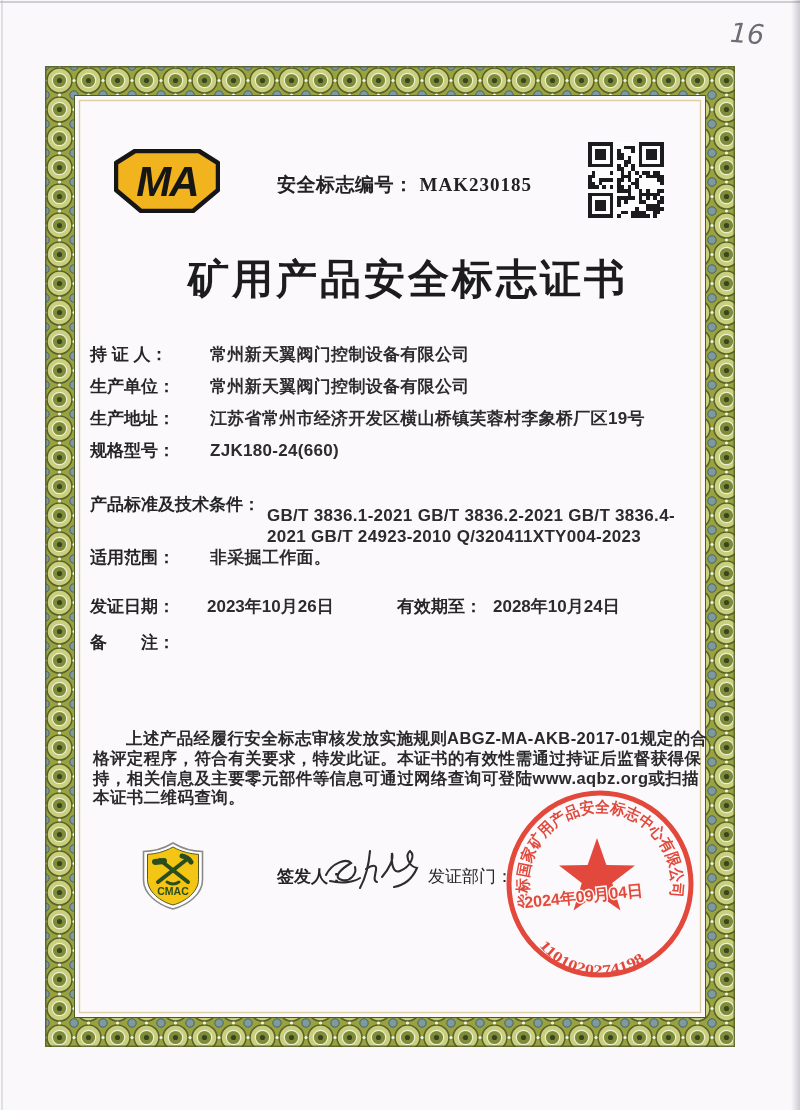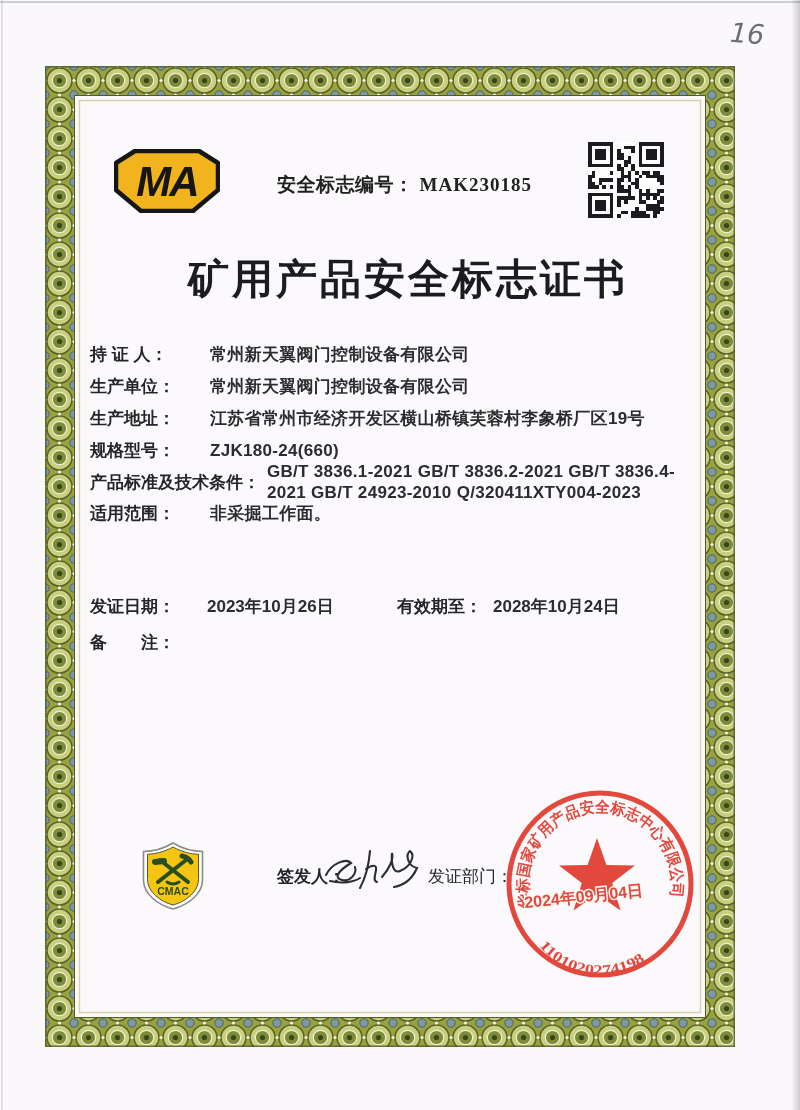--- a/index.html
+++ b/index.html
@@ -31,21 +31,21 @@
         font-size:41px;font-weight:900;letter-spacing:3px;color:#1c1c1e;
         font-family:"Liberation Serif",serif;transform:translateX(8px);}
 
   .fields{position:absolute;left:90px;top:344px;width:625px;}
   .row{display:flex;line-height:21px;margin-bottom:11px;}
   .row .lab{flex:0 0 120px;font-size:17px;font-weight:700;color:#252527;white-space:nowrap;}
   .row .val{font-size:17px;font-weight:700;color:#2c2c2e;letter-spacing:.3px;}
   .row.r6{margin-bottom:0;}
   .row.std{margin-bottom:0;}
   .row.std .lab{flex:0 0 177px;align-self:center;}
-  .row.std .val{white-space:pre-line;width:442px;}
+  .row.std .val{white-space:pre-line;width:442px;margin-top:44px;}
 
   .dates{position:absolute;left:90px;top:596px;width:620px;font-size:17px;line-height:21px;}
   .dates .lab{font-weight:700;color:#252527;}
   .dates .val{font-weight:700;color:#2c2c2e;}
   .d-issue-lab{position:absolute;left:0;top:0;}
   .d-issue-val{position:absolute;left:117px;top:0;}
   .d-valid-lab{position:absolute;left:307px;top:0;}
   .d-valid-val{position:absolute;left:403px;top:0;}
   .remark{position:absolute;left:90px;top:631px;font-size:17px;font-weight:700;color:#252527;}
 
@@ -360,20 +360,21 @@
     </div>
 
     <div class="dates">
       <span class="lab d-issue-lab">发证日期：</span>
       <span class="val d-issue-val">2023年10月26日</span>
       <span class="lab d-valid-lab">有效期至：</span>
       <span class="val d-valid-val">2028年10月24日</span>
     </div>
     <div class="remark">备　　注：</div>
 
+    <p class="statement">上述产品经履行安全标志审核发放实施规则ABGZ-MA-AKB-2017-01规定的合格评定程序，符合有关要求，特发此证。本证书的有效性需通过持证后监督获得保持，相关信息及主要零元部件等信息可通过网络查询可登陆www.aqbz.org或扫描本证书二维码查询。</p>
 
     <svg class="cmac" width="64" height="68" viewBox="0 0 64 68">
       <path d="M32,1 C21,7.5 11,9.5 2.5,9.5 L2.5,38 C2.5,52 17,63 32,67 C47,63 61.5,52 61.5,38 L61.5,9.5 C53,9.5 43,7.5 32,1 Z" fill="#ffffff" stroke="#8a8a88" stroke-width="1.6"></path>
       <path d="M32,5 C23,10 14,12 6.5,12.3 L6.5,37.5 C6.5,49.5 19,59.5 32,63 C45,59.5 57.5,49.5 57.5,37.5 L57.5,12.3 C50,12 41,10 32,5 Z" fill="#f4c613" stroke="#55562a" stroke-width="1"></path>
       <g stroke="#2a4d1e" stroke-width="4" stroke-linecap="round">
         <line x1="17" y1="40" x2="45" y2="18"></line>
         <line x1="47" y1="40" x2="19" y2="18"></line>
       </g>
       <path d="M41,14 q6,1 9,6" fill="none" stroke="#2a4d1e" stroke-width="5" stroke-linecap="round"></path>
       <path d="M14,20 l9,-1" fill="none" stroke="#2a4d1e" stroke-width="6" stroke-linecap="round"></path>

